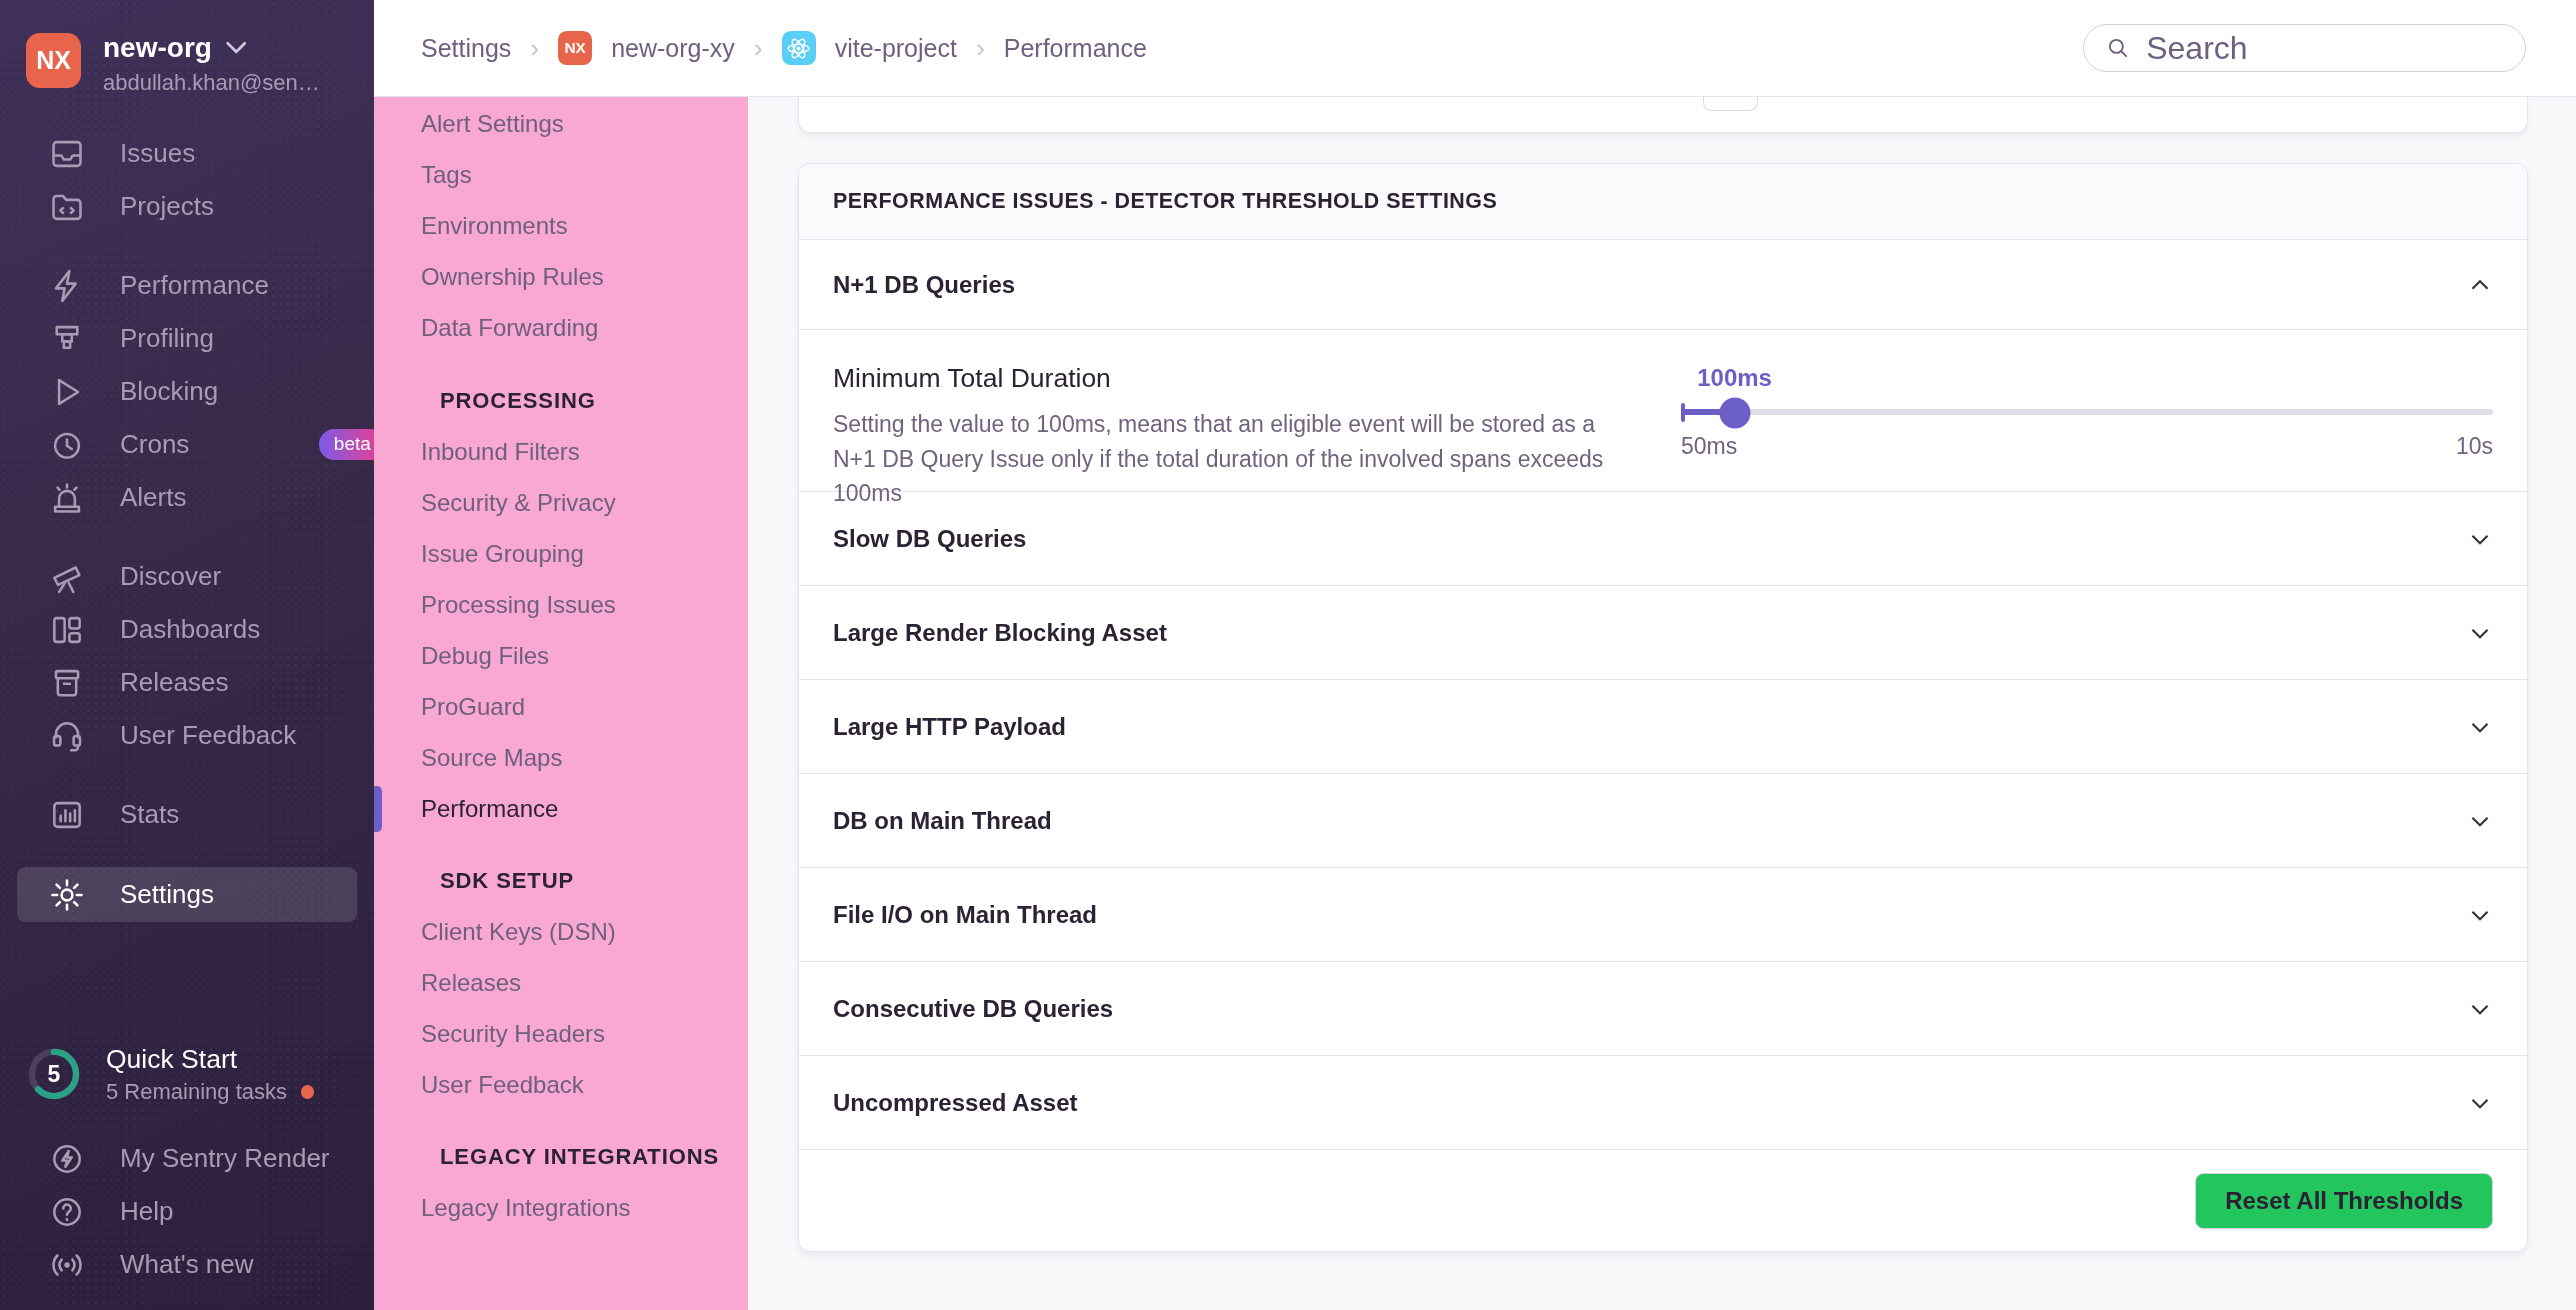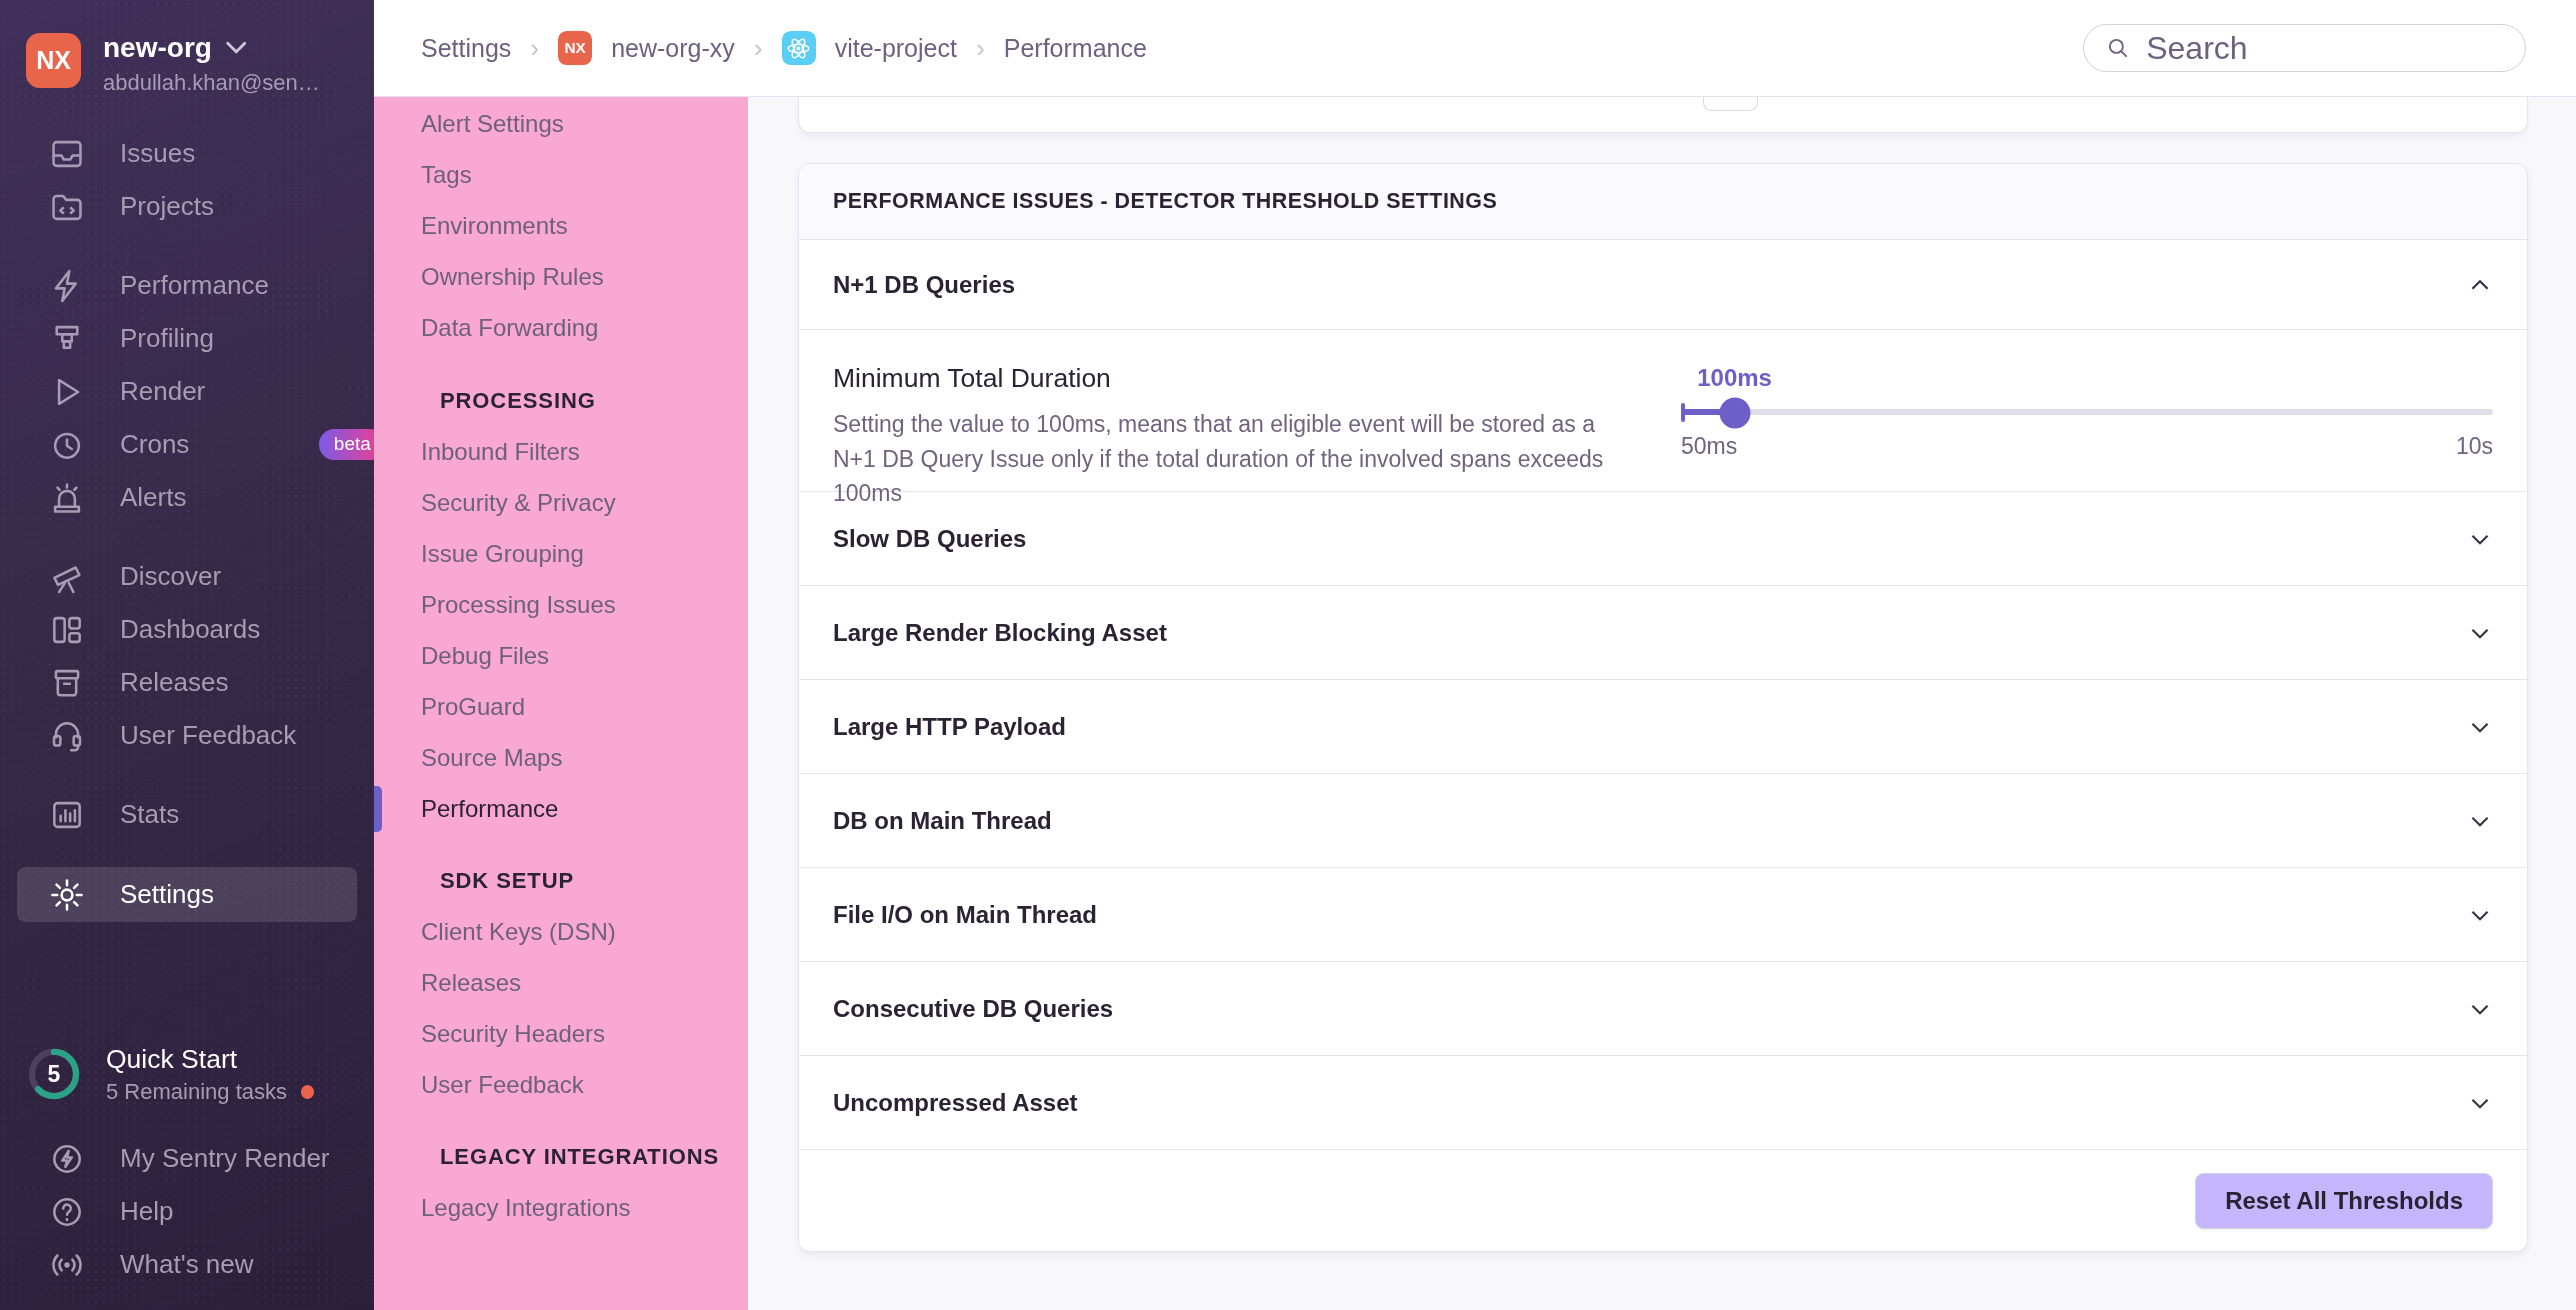--- a/index.html
+++ b/index.html
@@ -155,21 +155,21 @@
   }
   .range-row {
     position:absolute; left:0; right:0; top:70px;
     display:flex; justify-content:space-between; font-size:23px; color:#71637E;
   }
   .panel-footer {
     height:101px; display:flex; align-items:center; justify-content:flex-end;
     padding:0 34px; border-radius:0 0 12px 12px;
   }
   .reset-btn {
-    height:56px; padding:0 29px; background:#c4b5fd; border:1.7px solid #D8D2DE;
+    height:56px; padding:0 29px; background:#22c55e; border:1.7px solid #D8D2DE;
     border-radius:8.6px; font-size:24px; font-weight:600; color:#2B2233;
     font-family:"Liberation Sans", sans-serif; cursor:pointer;
     box-shadow:0 1.7px 2.6px rgba(43,34,51,0.05);
   }
 </style>
 </head>
 <body>
 
 <div class="sidebar">
   <div class="org">
@@ -226,21 +226,21 @@
             </svg>
           </span>
         <span>Profiling</span>
       </div>
       <div class="nav-item">
         <span>
             <svg viewBox="0 0 24 24" fill="none" stroke="currentColor" stroke-width="1.6" stroke-linejoin="round">
               <path d="M7 4.5l12 7.5-12 7.5z"></path>
             </svg>
           </span>
-        <span>Render</span>
+        <span>Blocking</span>
 
       </div>
       <div class="nav-item">
         <span>
             <svg viewBox="0 0 24 24" fill="none" stroke="currentColor" stroke-width="1.6" stroke-linecap="round">
               <circle cx="12" cy="12.5" r="7.5"></circle>
               <path d="M12 8.5v4l3 2"></path>
             </svg>
           </span>
         <span>Crons</span>

